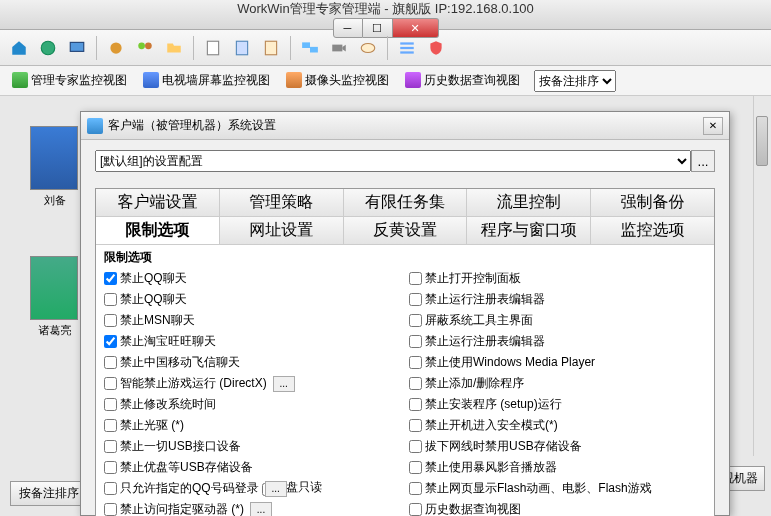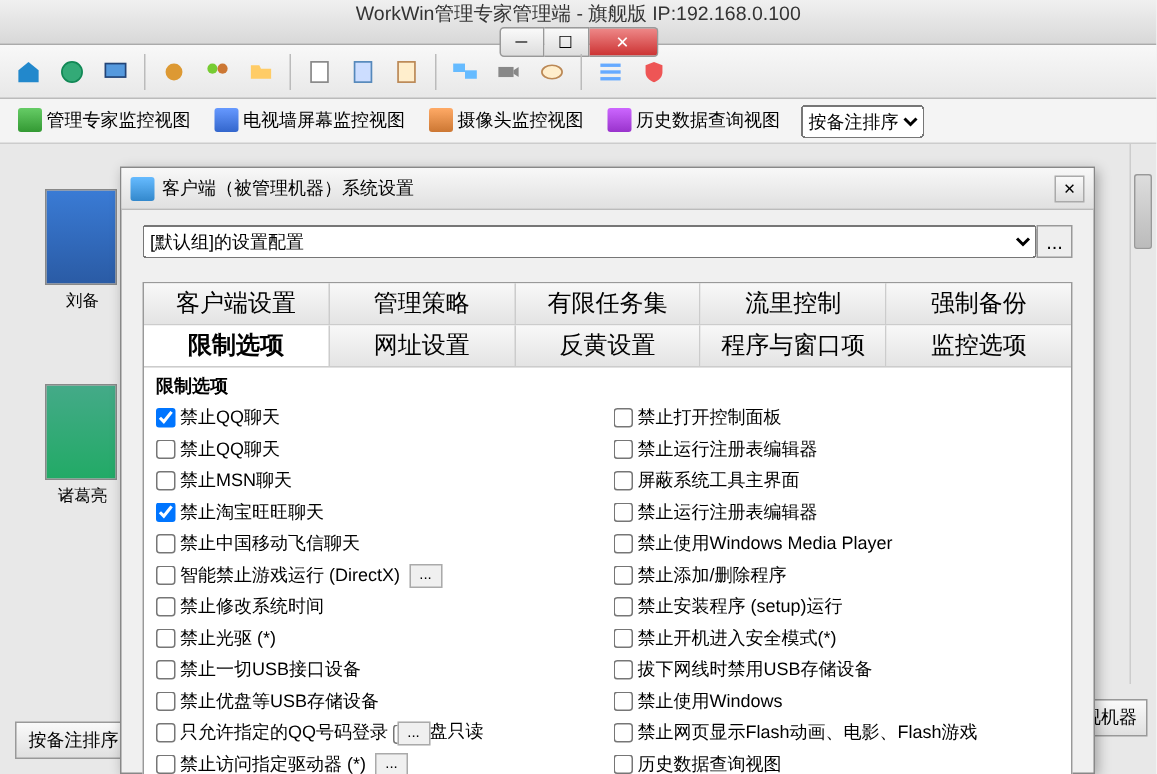--- a/index.html
+++ b/index.html
@@ -324,21 +324,21 @@
             <div class="chkrow">
                 <input type="checkbox" style="">
                 <label>禁止开机进入安全模式(*)</label>
               </div>
             <div class="chkrow">
                 <input type="checkbox" style="">
                 <label>拔下网线时禁用USB存储设备</label>
               </div>
             <div class="chkrow">
                 <input type="checkbox" style="">
-                <label>禁止使用Windows</label>
+                <label>禁止使用暴风影音播放器</label>
               </div>
             <div class="chkrow">
                 <input type="checkbox" style="">
                 <label>禁止网页显示Flash动画、电影、Flash游戏</label>
               </div>
             <div class="chkrow">
                 <input type="checkbox" style="">
                 <label>历史数据查询视图</label>
               </div>
           </div>

